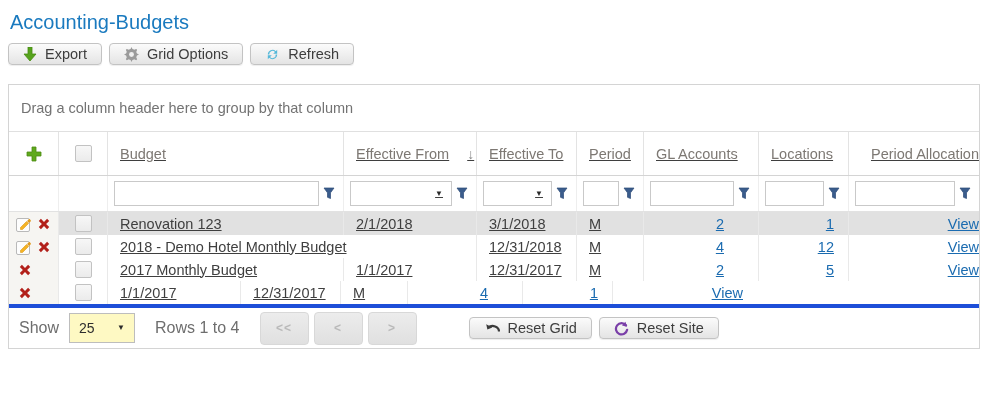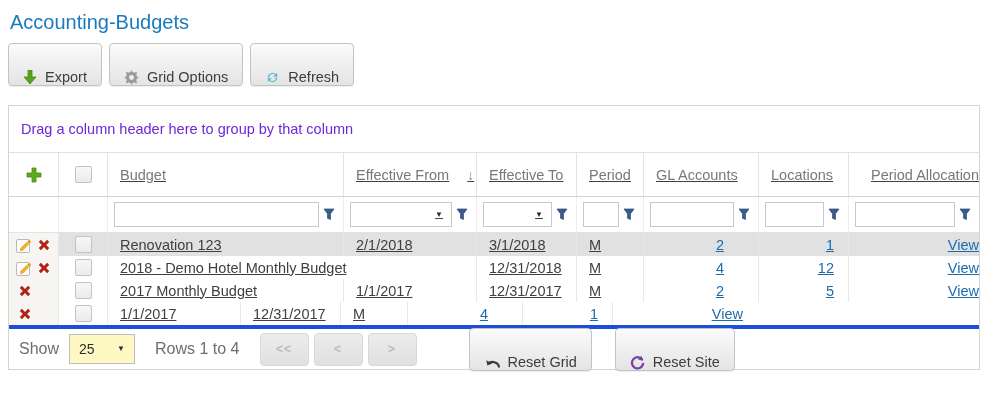--- a/index.html
+++ b/index.html
@@ -4,33 +4,33 @@
 <style>
   * { box-sizing: border-box; margin: 0; padding: 0; }
   html,body { background:#fff; width:988px; height:420px; overflow:hidden; }
   body { font-family:"Liberation Sans", sans-serif; color:#3f3f3f; }
   .page { padding: 0 8px; border-radius: 28px; }
 
   h1.title { font-size:20px; font-weight:400; color:#1a7abf; padding:11px 2px 9px 2px; }
 
   .toolbar { display:flex; gap:7px; }
   .btn {
-    display:inline-flex; align-items:flex-end; gap:8px;
-    height:43px; padding:0 14px;
+    display:inline-flex; align-items:center; gap:8px;
+    height:22px; padding:0 14px;
     background:linear-gradient(#fbfbfb,#e4e4e4);
     border:1px solid #c3c3c3; border-radius:4px;
     font-family:"Liberation Sans",sans-serif;
     font-size:14.5px; color:#3d3d3d; cursor:pointer;
     box-shadow:0 1px 1px rgba(0,0,0,.07);
   }
   .btn svg { display:block; }
 
   .grid { margin-top:19px; border:1px solid #d4d4d4; background:#fff; }
 
-  .group-panel { padding:15px 12px; font-size:14.5px; color:#6d28d9; border-bottom:1px solid #e0e0e0; }
+  .group-panel { padding:15px 12px; font-size:14.5px; color:#737373; border-bottom:1px solid #e0e0e0; }
 
   .row { display:flex; align-items:stretch;text-decoration:underline; }
   .cell { display:flex; align-items:center; border-right:1px solid #e3e3e3; overflow:hidden; }
   .row .cell:last-child { border-right:none;justify-content:flex-end; }
 
   .c-icons { width:50px; justify-content:center; gap:5px; }
   .c-check { width:49px; justify-content:center; }
   .c-budget { flex:1; padding-left:12px; }
   .c-from { width:133px; padding-left:12px; }
   .c-to { width:100px; padding-left:12px; }
@@ -74,21 +74,21 @@
   a.grid-link { color:#1a6bb0; text-decoration:underline; cursor:pointer; }
 
   .grid-footer { border-top:4px solid #1d4ed8; height:44px; display:flex; align-items:center; padding:12px 10px; font-size:16px; color:#6e6e6e; }
   .page-size { margin-left:10px; width:66px; height:30px; border:1px solid #bdbdbd; background:#fef9c3;
     display:flex; align-items:center; justify-content:space-between; padding:0 9px; font-size:14px; color:#2e2e2e; cursor:pointer; }
   .rows-info { margin-left:20px; }
   .pager { display:flex; gap:5px; margin-left:20px; }
   .pg-btn { width:49px; height:33px; border:1px solid #d8d8d8; border-radius:4px;
     background:linear-gradient(#ececec,#e0e0e0); color:#b9b9b9; font-size:12px; font-weight:bold;
     letter-spacing:1px; cursor:default; font-family:"Liberation Sans",sans-serif; }
-  .reset-group { display:flex; gap:23px; margin-left:52px; }
+  .reset-group { display:flex; gap:7px; margin-left:52px; }
 </style>
 </head>
 <body>
 
 <div class="page">
 
   <h1 class="title">Accounting-Budgets</h1>
 
   <div class="toolbar">
     <button class="btn">

